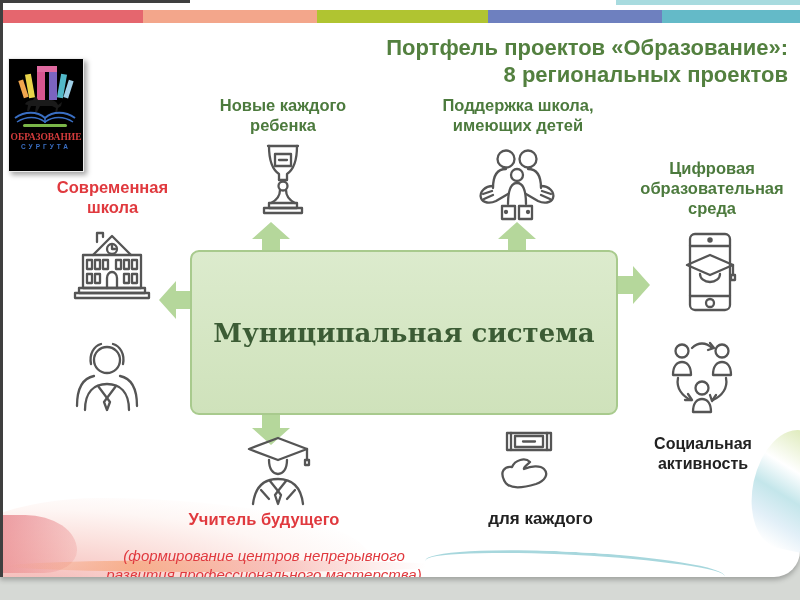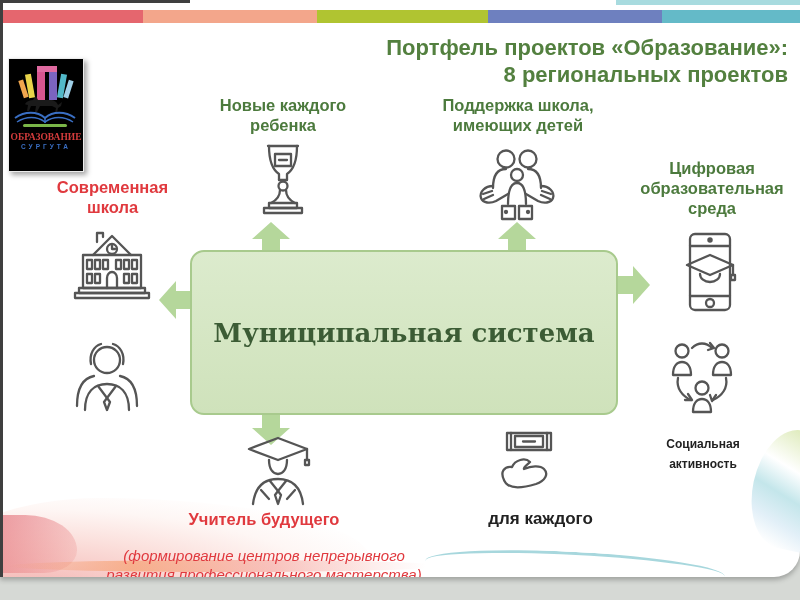--- a/index.html
+++ b/index.html
@@ -35,21 +35,21 @@
   .logo-city{color:#3a6fc4;font-size:6.5px;letter-spacing:3px;font-weight:bold;line-height:8px}
   
   .title{
     position:absolute;right:12px;top:34px;width:480px;text-align:right;
     color:#53803f;font-size:22px;font-weight:bold;line-height:27px;z-index:3;
   }
   
   .center-box{
     position:absolute;left:190px;top:250px;width:428px;height:165px;box-sizing:border-box;
     background:linear-gradient(#dcebcd,#cfe2bb);
-    border:2px solid #a8ca8d;border-radius:14px;
+    border:2px solid #a8ca8d;border-radius:9px;
     display:flex;flex-direction:column;justify-content:center;text-align:center;
     font-family:"DejaVu Serif",serif;font-weight:bold;font-size:26px;line-height:34px;
     color:#3c5c35;z-index:2;
   }
   
   .arrow{position:absolute;z-index:1}
   .arrow polygon{fill:#b5d79b}
   .arr-up1{left:252px;top:222px}
   .arr-up2{left:498px;top:222px}
   .arr-left{left:159px;top:281px}
@@ -61,21 +61,21 @@
   .red{color:#e0393e}
   .black{color:#222222}
   .lbl-success{left:195px;top:95px;width:176px}
   .lbl-family{left:423px;top:95px;width:190px}
   .lbl-digital{left:628px;top:158px;width:168px}
   .lbl-school{left:35px;top:177px;width:155px}
   .lbl-young{left:15px;top:434px;width:185px;font-size:17px}
   .lbl-teacher{left:64px;top:509px;width:400px}
   .lbl-teacher .sub{font-size:15px;font-style:italic;font-weight:normal;line-height:19px;margin-top:17px}
   .lbl-newopp{left:438px;top:509px;width:205px;font-size:17px}
-  .lbl-social{left:612px;top:434px;width:182px;font-size:12px}
+  .lbl-social{left:612px;top:434px;width:182px;font-size:16px}
   
   .icon{position:absolute;z-index:2}
   .icon svg{stroke:#555;fill:none;stroke-width:2.3;stroke-linecap:round;stroke-linejoin:round}
   .icon-school{left:70px;top:221px}
   .icon-trophy{left:248px;top:140px}
   .icon-family{left:475px;top:145px}
   .icon-phone{left:676px;top:230px}
   .icon-prof{left:65px;top:340px}
   .icon-grad{left:241px;top:434px}
   .icon-money{left:490px;top:428px}

